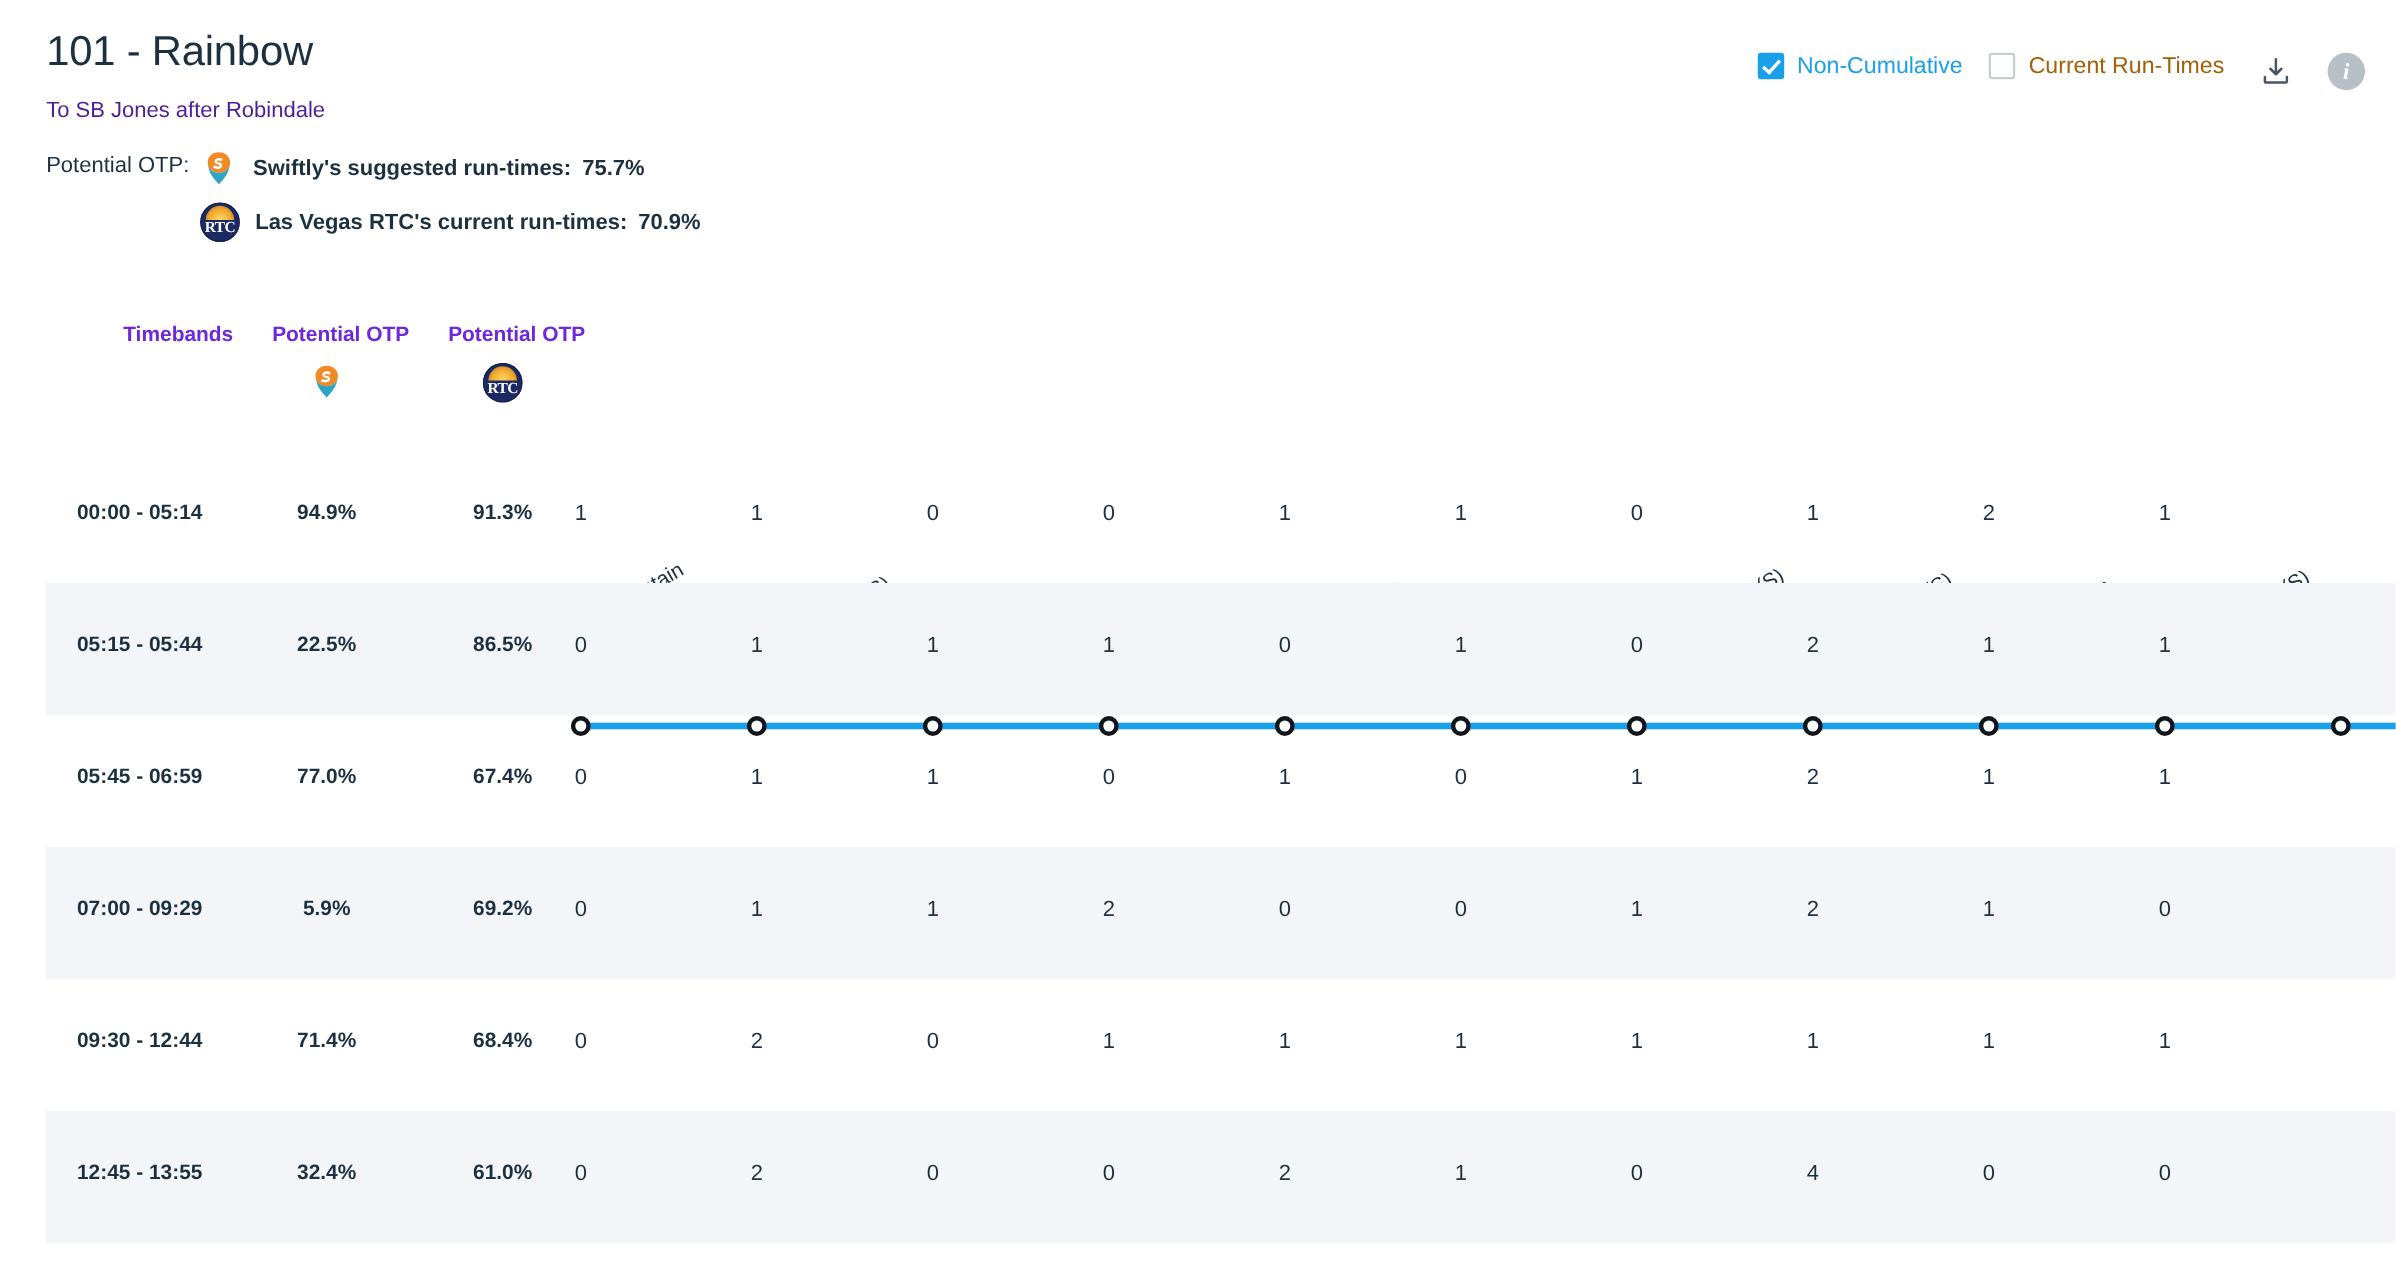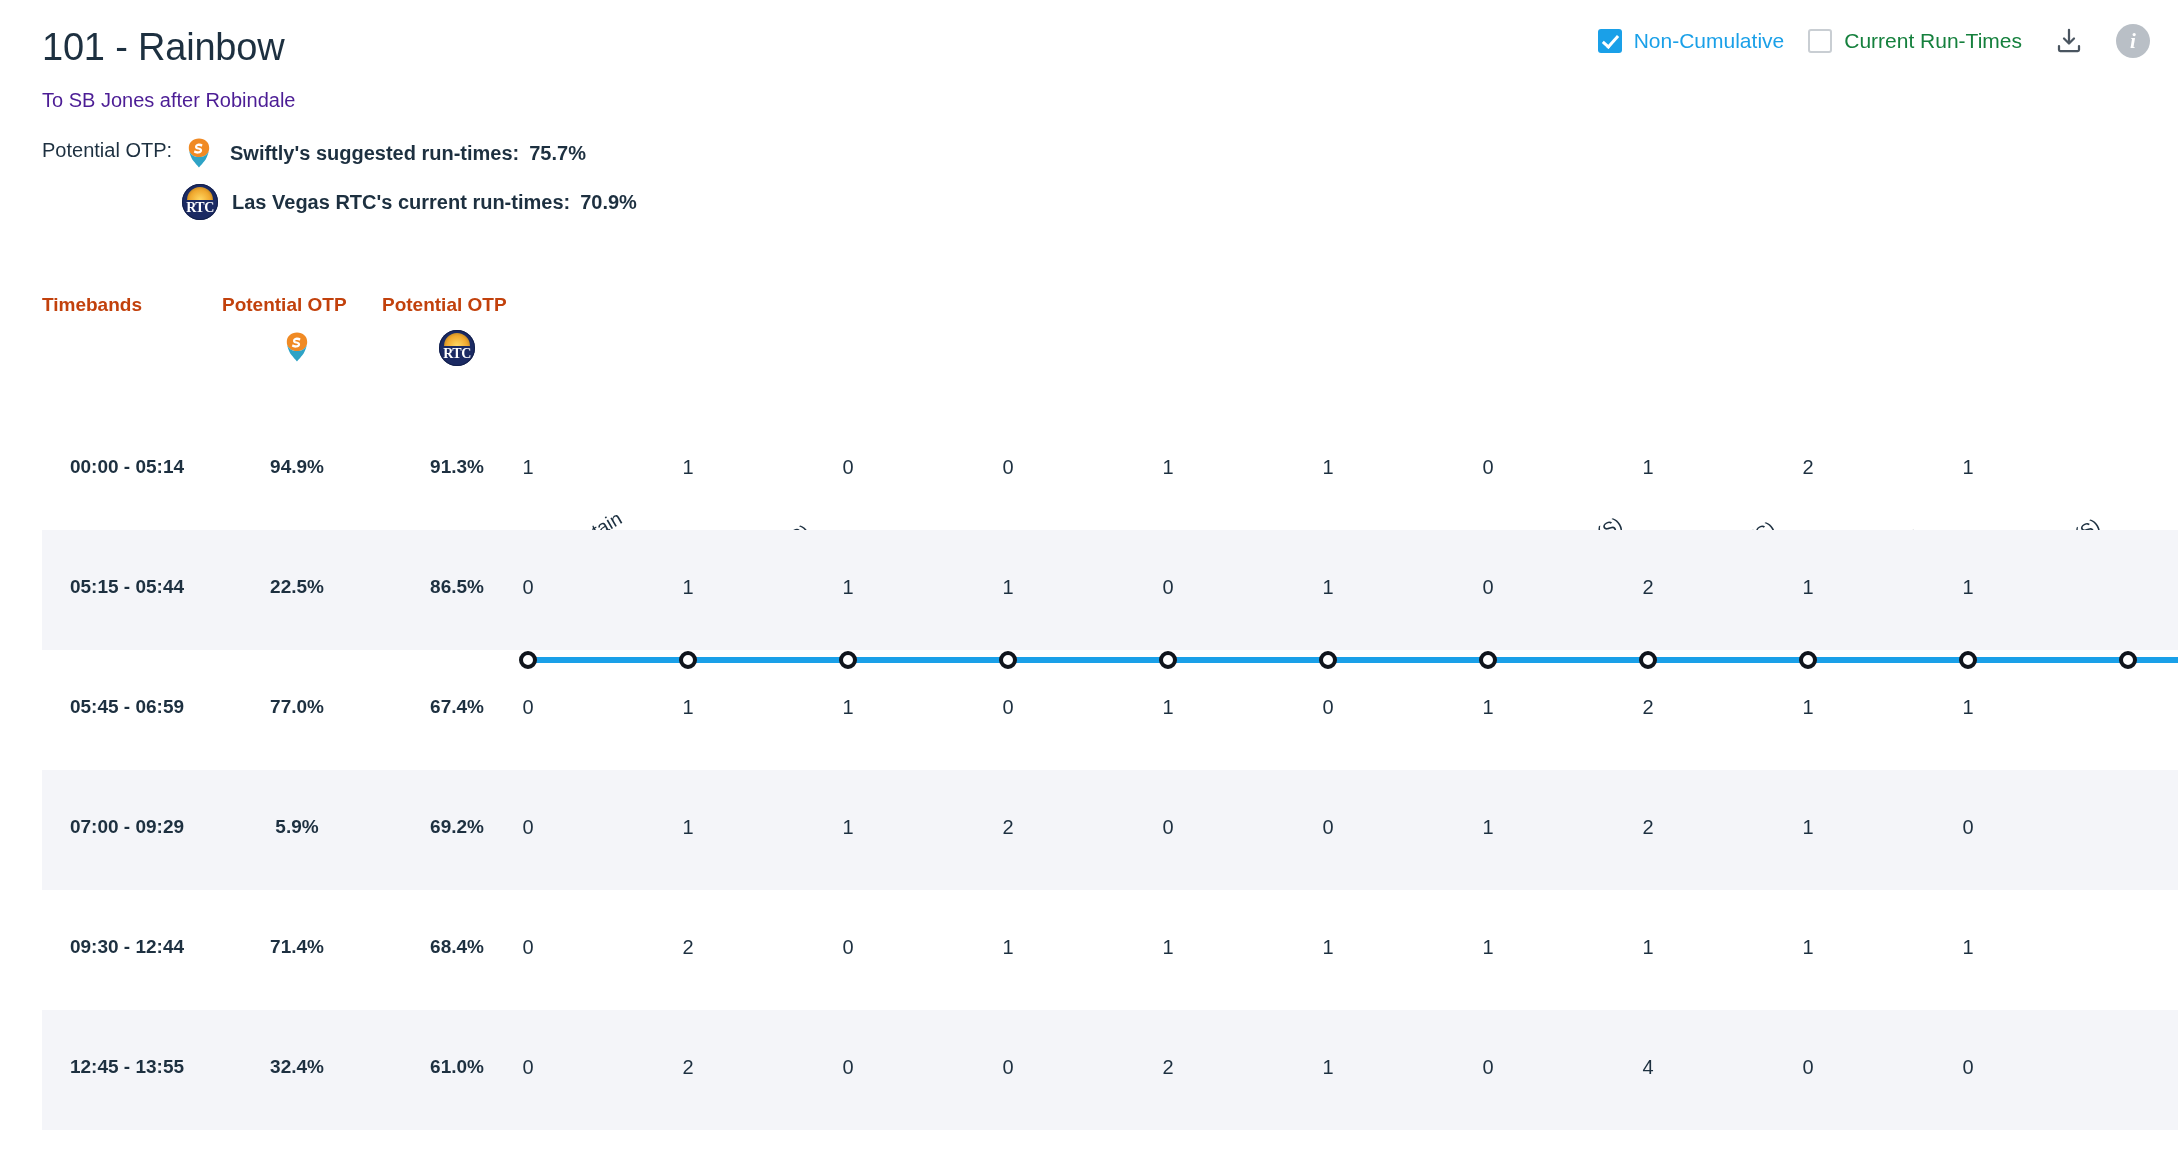--- a/index.html
+++ b/index.html
@@ -100,23 +100,23 @@
     font-size: 14px;
     line-height: 14px;
     color: #ffffff;
     letter-spacing: -0.5px;
   }
 
   
   .controls {
     position: absolute;
     right: 28px;
-    top: 24px;
+    top: 48px;
     display: flex;
-    align-items: center;
+    align-items: flex-start;
     gap: 0;
   }
   .ctl {
     display: flex;
     align-items: center;
     margin-left: 24px;
   }
   .cbox {
     width: 24px; height: 24px;
     border-radius: 3px;
@@ -140,21 +140,21 @@
   .cbox.unchecked {
     border: 2px solid #c9ced3;
     background: #ffffff;
   }
   .ctl-label {
     font-size: 21px;
     margin-left: 12px;
     white-space: nowrap;
   }
   .ctl-label.on  { color: #1aa0e8; }
-  .ctl-label.off { color: #15803d; }
+  .ctl-label.off { color: #a16207; }
 
   .icon-btn {
     margin-left: 30px;
     width: 34px; height: 34px;
     display: flex; align-items: center; justify-content: center;
     flex: 0 0 auto;
   }
   .info-badge {
     width: 34px; height: 34px;
     border-radius: 50%;
@@ -175,22 +175,22 @@
     width: 2178px;
   }
   .thead {
     position: relative;
     height: 148px;
   }
   .th {
     position: absolute;
     font-size: 19px;
     font-weight: bold;
-    color: #c2410c;
-    text-align: left;
+    color: #6d28d9;
+    text-align: right;
     white-space: nowrap;
   }
   .th-timebands { left: 42px;  width: 170px; top: 32px; }
   .th-otp-sw    { left: 222px; width: 150px; top: 32px; }
   .th-otp-rtc   { left: 382px; width: 150px; top: 32px; }
 
   .th-logo {
     position: absolute;
     top: 68px;
     display: flex;

